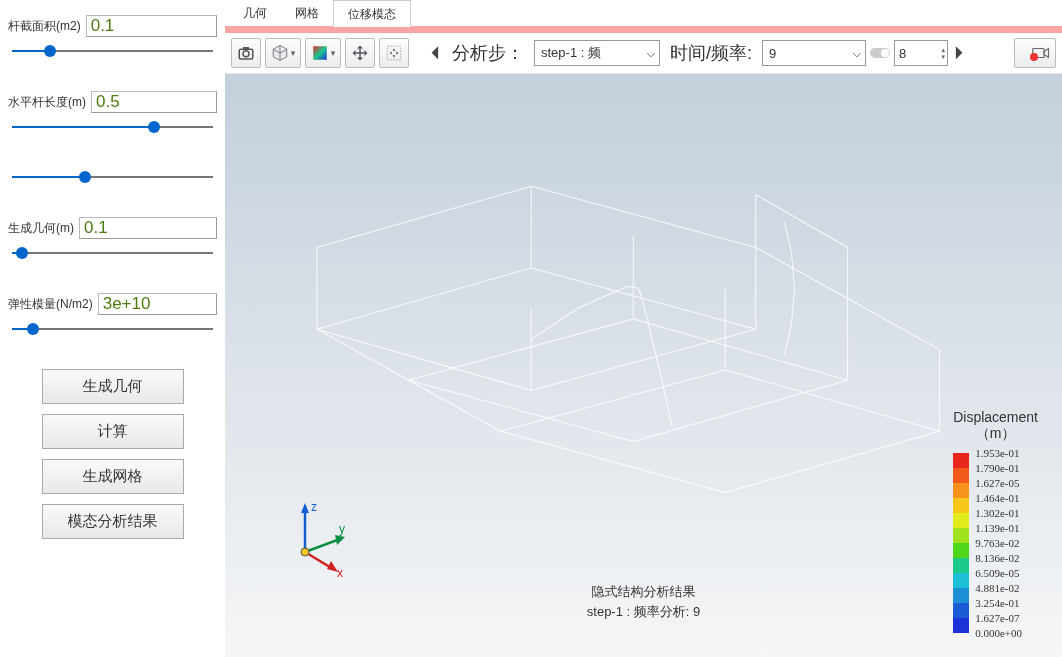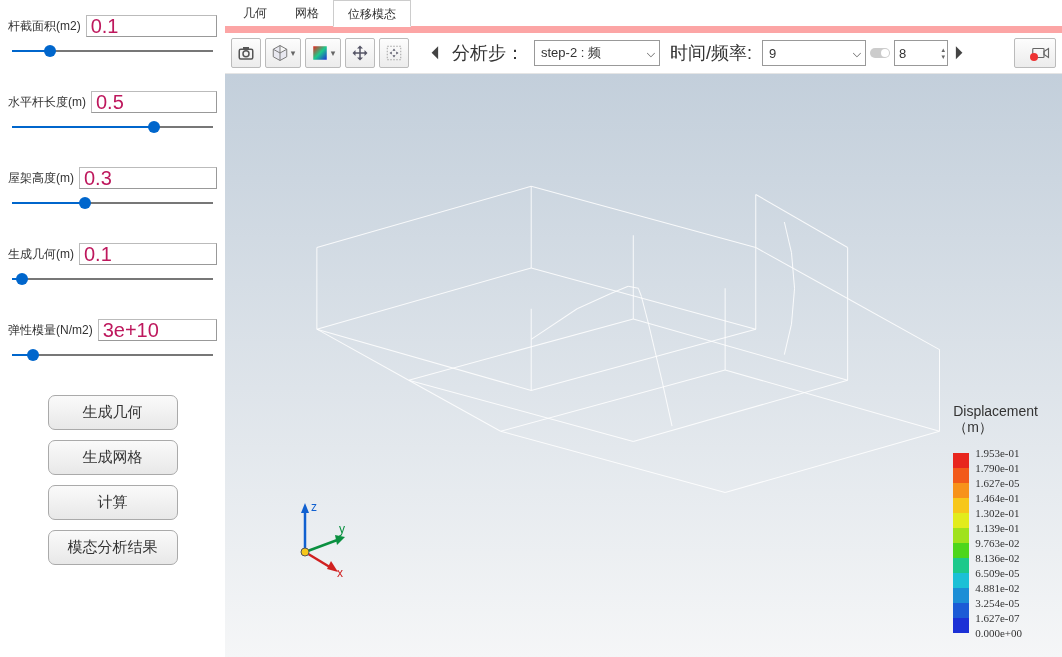--- a/index.html
+++ b/index.html
@@ -1,27 +1,27 @@
 <!DOCTYPE html>
 <html><head>
 <meta charset="utf-8">
 <style>
 html,body{margin:0;padding:0;font-family:"Microsoft YaHei",Arial,sans-serif;font-size:12px;background:#fff;color:#333}
 .app{display:flex;width:1062px;height:657px}
 .sidebar{width:225px;padding:15px 8px 4px 8px;box-sizing:border-box}
 .param-group{margin-bottom:30px}
 .param-row{display:flex;align-items:center;gap:5px;margin-bottom:4px}
 .param-label{font-size:12px;color:#333;white-space:nowrap}
-.param-input{flex:1;font-size:20px;color:#be185d;padding:1px 4px;border:1px solid #999;border-left-color:#bbb;border-top-color:#bbb;min-width:0;height:18px}
+.param-input{flex:1;font-size:17px;color:#4d7c0f;padding:1px 4px;border:1px solid #999;border-left-color:#bbb;border-top-color:#bbb;min-width:0;height:18px}
 .slider{width:100%;height:20px;position:relative}
 .slider-track{position:absolute;top:9px;left:4px;right:4px;height:2px;background:#777}
 .slider-fill{position:absolute;top:9px;left:4px;height:2px;background:#0066cc}
 .slider-thumb{position:absolute;top:4px;width:12px;height:12px;background:#0066cc;border-radius:50%;transform:translateX(-50%)}
 .action-buttons{display:flex;flex-direction:column;align-items:center;gap:10px;margin-top:20px}
-.action-btn{width:130px;padding:7px 0;font-size:15px;background:linear-gradient(#fafafa,#e8e8e8);border:1px solid #aaa;border-radius:7px;cursor:pointer;color:#333}
+.action-btn{width:142px;padding:7px 0;font-size:15px;background:linear-gradient(#fafafa,#e8e8e8);border:1px solid #aaa;border-radius:0;cursor:pointer;color:#333}
 .main{flex:1;display:flex;flex-direction:column}
 .tabs{display:flex;height:26px;border-bottom:7px solid #fca5a5;padding-left:4px}
 .tab{padding:5px 14px;font-size:12px;cursor:pointer;color:#333}
 .tab.active{border:1px solid #ccc;border-bottom:1px solid #fff;background:#fff;margin-bottom:-1px}
 .toolbar{display:flex;align-items:center;height:36px;padding:2px 6px;gap:4px;border-bottom:1px solid #e5e5e5}
 .tb-btn{width:28px;height:28px;border:1px solid #bbb;border-radius:2px;background:linear-gradient(#fdfdfd,#ececec);display:flex;align-items:center;justify-content:center;cursor:pointer}
 .tb-btn svg{width:18px;height:18px}
 .dd-arrow{font-size:9px;color:#666;margin-left:2px}
 .tb-sep{width:12px}
 .tb-label{font-size:18px;padding:0 6px}
@@ -31,21 +31,21 @@
 .tb-spin::after{content:"▴\A▾";white-space:pre;position:absolute;right:2px;font-size:7px;line-height:7px;color:#666}
 .widebtn{width:34px}
 .right-icons{margin-left:auto;display:flex;gap:4px}
 .viewport{flex:1;position:relative;background:linear-gradient(#c3cfdb,#f5f6f7);overflow:hidden}
 .wire{position:absolute;inset:0}
 .wire line{stroke:rgba(255,255,255,0.85);stroke-width:1}
 .color-seg{stroke-width:2.5}
 .triad{position:absolute;left:60px;bottom:80px}
 .caption{position:absolute;bottom:36px;left:50%;transform:translateX(-50%);text-align:center;font-size:13px;color:#333;line-height:1.5}
 .legend{position:absolute;right:24px;bottom:16px;font-size:12px}
-.legend-title{margin-bottom:16px;font-size:14px}
+.legend-title{text-align:center;margin-bottom:10px;font-size:14px}
 .legend-body{display:flex;align-items:flex-start;gap:6px}
 .colorbar{width:16px;display:flex;flex-direction:column}
 .colorbar div{height:15px}
 .legend-vals{display:flex;flex-direction:column;font-family:monospace;font-size:11px}
 .legend-vals span{height:15px;line-height:15px}
 .tri-chev{color:#444;font-size:18px;padding:0 2px}
 .rec-dot{width:8px;height:8px;background:#e33;border-radius:50%}
 .toggle{width:20px;height:10px;background:#ccc;border-radius:5px;position:relative}
 .toggle::after{content:"";position:absolute;right:1px;top:1px;width:8px;height:8px;background:#fff;border-radius:50%}
 </style>
@@ -71,24 +71,20 @@
             <span class="param-label">水平杆长度(m)</span>
             <input class="param-input" value="0.5" style="">
           </div>
           <div class="slider">
             <div class="slider-track"></div>
             <div class="slider-fill" style="width:68%"></div>
             <div class="slider-thumb" style="left:calc(4px + 68%)"></div>
           </div>
         </div>
         <div class="param-group">
-          <div class="param-row">
-            <span class="param-label">屋架高度(m)</span>
-            <input class="param-input" value="0.3" style="">
-          </div>
           <div class="slider">
             <div class="slider-track"></div>
             <div class="slider-fill" style="width:35%"></div>
             <div class="slider-thumb" style="left:calc(4px + 35%)"></div>
           </div>
         </div>
         <div class="param-group">
           <div class="param-row">
             <span class="param-label">生成几何(m)</span>
             <input class="param-input" value="0.1" style="">
@@ -106,22 +102,22 @@
           </div>
           <div class="slider">
             <div class="slider-track"></div>
             <div class="slider-fill" style="width:10%"></div>
             <div class="slider-thumb" style="left:calc(4px + 10%)"></div>
           </div>
         </div>
       </div>
     <div class="action-buttons">
       <button class="action-btn">生成几何</button>
+      <button class="action-btn">计算</button>
       <button class="action-btn">生成网格</button>
-      <button class="action-btn">计算</button>
       <button class="action-btn">模态分析结果</button>
     </div>
   </div>
 
   <div class="main">
     <div class="tabs">
       <div class="tab">几何</div>
       <div class="tab">网格</div>
       <div class="tab active">位移模态</div>
     </div>
@@ -161,21 +157,21 @@
       <div class="tb-btn">
         <svg viewBox="0 0 24 24">
             <rect x="3" y="3" width="18" height="18" fill="none" stroke="#888" stroke-dasharray="2 2"></rect>
             <path d="M12 6 L14 9 L10 9 Z M12 18 L14 15 L10 15 Z M6 12 L9 10 L9 14 Z M18 12 L15 10 L15 14 Z" fill="#556"></path>
           </svg>
       </div>
       <div class="tb-sep"></div>
       <span class="tri-chev">⏴</span>
       <span class="tb-label">分析步：</span>
       <div class="tb-select" style="width:100px">
-          <span>step-2 : 频</span>
+          <span>step-1 : 频</span>
         </div>
       <span class="tb-label">时间/频率:</span>
       <div class="tb-select" style="width:78px">
           <span>9</span>
         </div>
       <div class="toggle"></div>
       <div class="tb-spin">
           <span>8</span>
         </div>
       <span class="tri-chev">⏵</span>
@@ -248,20 +244,24 @@
         <text x="26" y="14" fill="#1060d0" font-size="12">z</text>
         <line x1="20" y1="55" x2="55" y2="42" stroke="#0a9040" stroke-width="2.5"></line>
           <polygon points="60,40 50,38 52,48" fill="#0a9040"></polygon>
         <text x="54" y="36" fill="#0a9040" font-size="12">y</text>
         <line x1="20" y1="55" x2="48" y2="72" stroke="#d02020" stroke-width="2.5"></line>
           <polygon points="53,75 42,72 46,64" fill="#d02020"></polygon>
         <text x="52" y="80" fill="#d02020" font-size="12">x</text>
         <circle cx="20" cy="55" r="4" fill="#f7c71a" stroke="#555"></circle>
       </svg>
 
+      <div class="caption">
+        <div>隐式结构分析结果</div>
+        <div>step-1 : 频率分析: 9</div>
+      </div>
 
       <div class="legend">
         <div class="legend-title">
           <div>Displacement</div>
           <div>（m）</div>
         </div>
         <div class="legend-body">
           <div class="colorbar" id="colorbar">
               <div style="background: rgb(232, 38, 30);"></div>
               <div style="background: rgb(242, 90, 26);"></div>
@@ -280,21 +280,21 @@
               <span>1.953e-01</span>
               <span>1.790e-01</span>
               <span>1.627e-05</span>
               <span>1.464e-01</span>
               <span>1.302e-01</span>
               <span>1.139e-01</span>
               <span>9.763e-02</span>
               <span>8.136e-02</span>
               <span>6.509e-05</span>
               <span>4.881e-02</span>
-              <span>3.254e-05</span>
+              <span>3.254e-01</span>
               <span>1.627e-07</span>
               <span>0.000e+00</span>
             </div>
         </div>
       </div>
     </div>
   </div>
 </div>
 
 </body></html>

